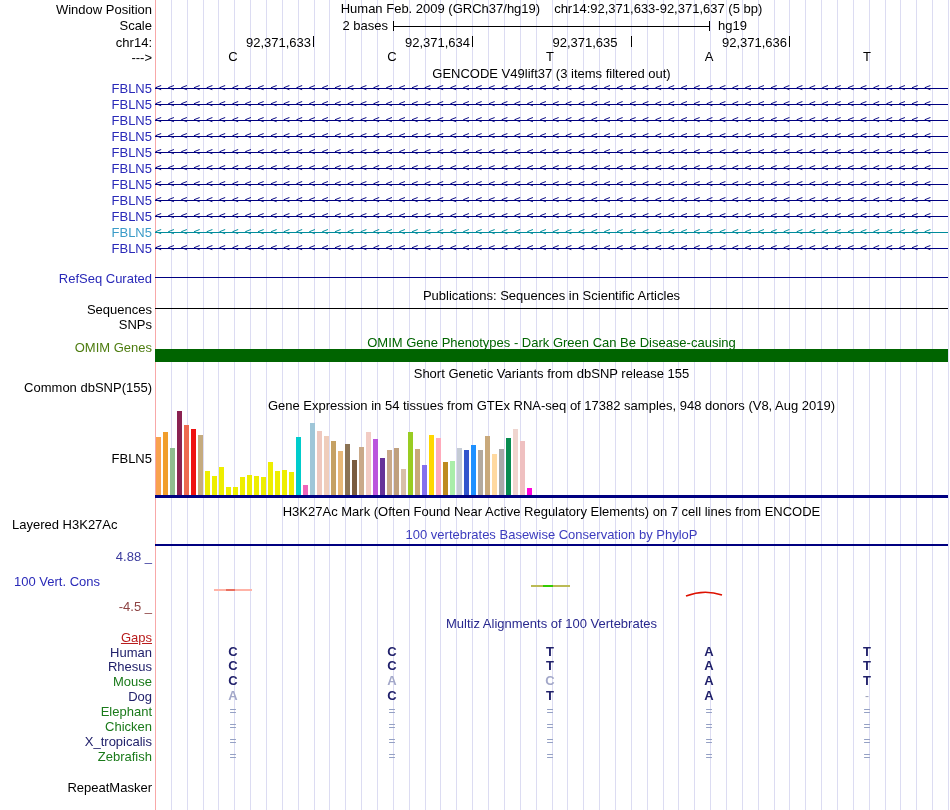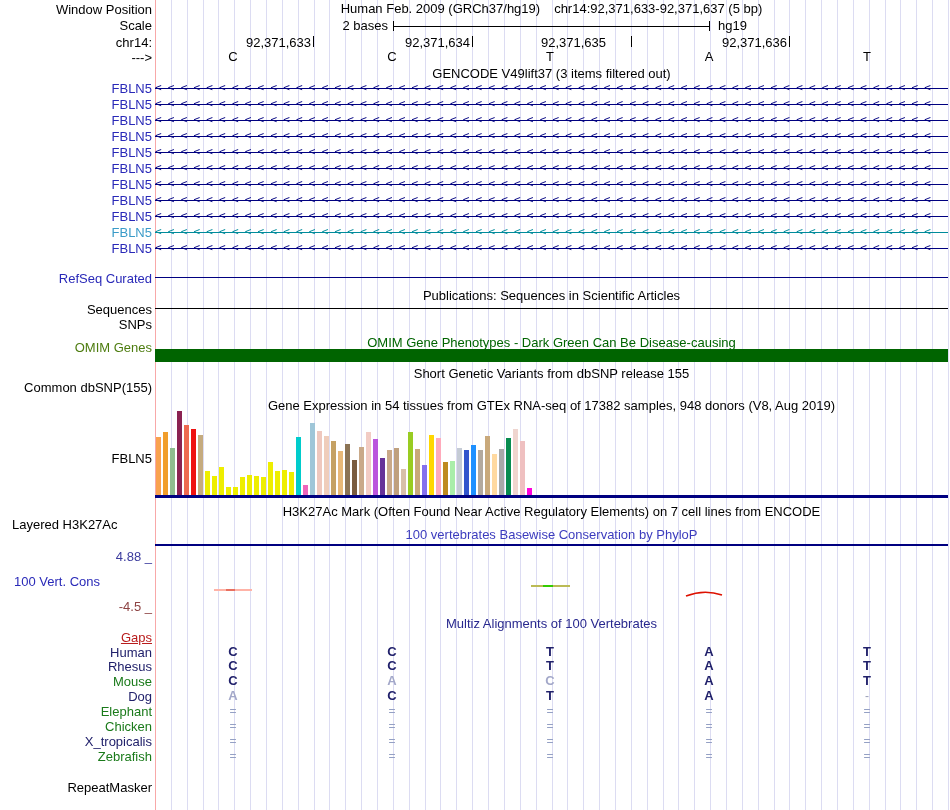--- a/index.html
+++ b/index.html
@@ -92,21 +92,21 @@
   <div class="lbl rlbl" style="top:19px">Scale</div>
   <div class="lbl" style="top:19px;left:155px;width:233px;text-align:right">2 bases</div>
   <div class="abs" style="top:26px;left:393px;width:316px;height:1px;background:#000"></div>
   <div class="stick" style="top:21px;left:393px"></div>
   <div class="stick" style="top:21px;left:709px"></div>
   <div class="lbl" style="top:19px;left:718px">hg19</div>
 
   <div class="lbl rlbl" style="top:36px">chr14:</div>
   <div class="lbl" style="top:36px;left:223px;width:88px;text-align:right">92,371,633</div>
   <div class="lbl" style="top:36px;left:382px;width:88px;text-align:right">92,371,634</div>
-  <div class="lbl" style="top:36px;left:541px;width:88px;text-align:left">92,371,635</div>
+  <div class="lbl" style="top:36px;left:541px;width:88px;text-align:center">92,371,635</div>
   <div class="lbl" style="top:36px;left:699px;width:88px;text-align:right">92,371,636</div>
   <div class="tick" style="top:36px;left:313px"></div>
   <div class="tick" style="top:36px;left:472px"></div>
   <div class="tick" style="top:36px;left:631px"></div>
   <div class="tick" style="top:36px;left:789px"></div>
 
   <div class="lbl rlbl" style="top:51px">---&gt;</div>
   <div class="basechar" style="top:50px;left:223px">C</div>
   <div class="basechar" style="top:50px;left:382px">C</div>
   <div class="basechar" style="top:50px;left:540px">T</div>

